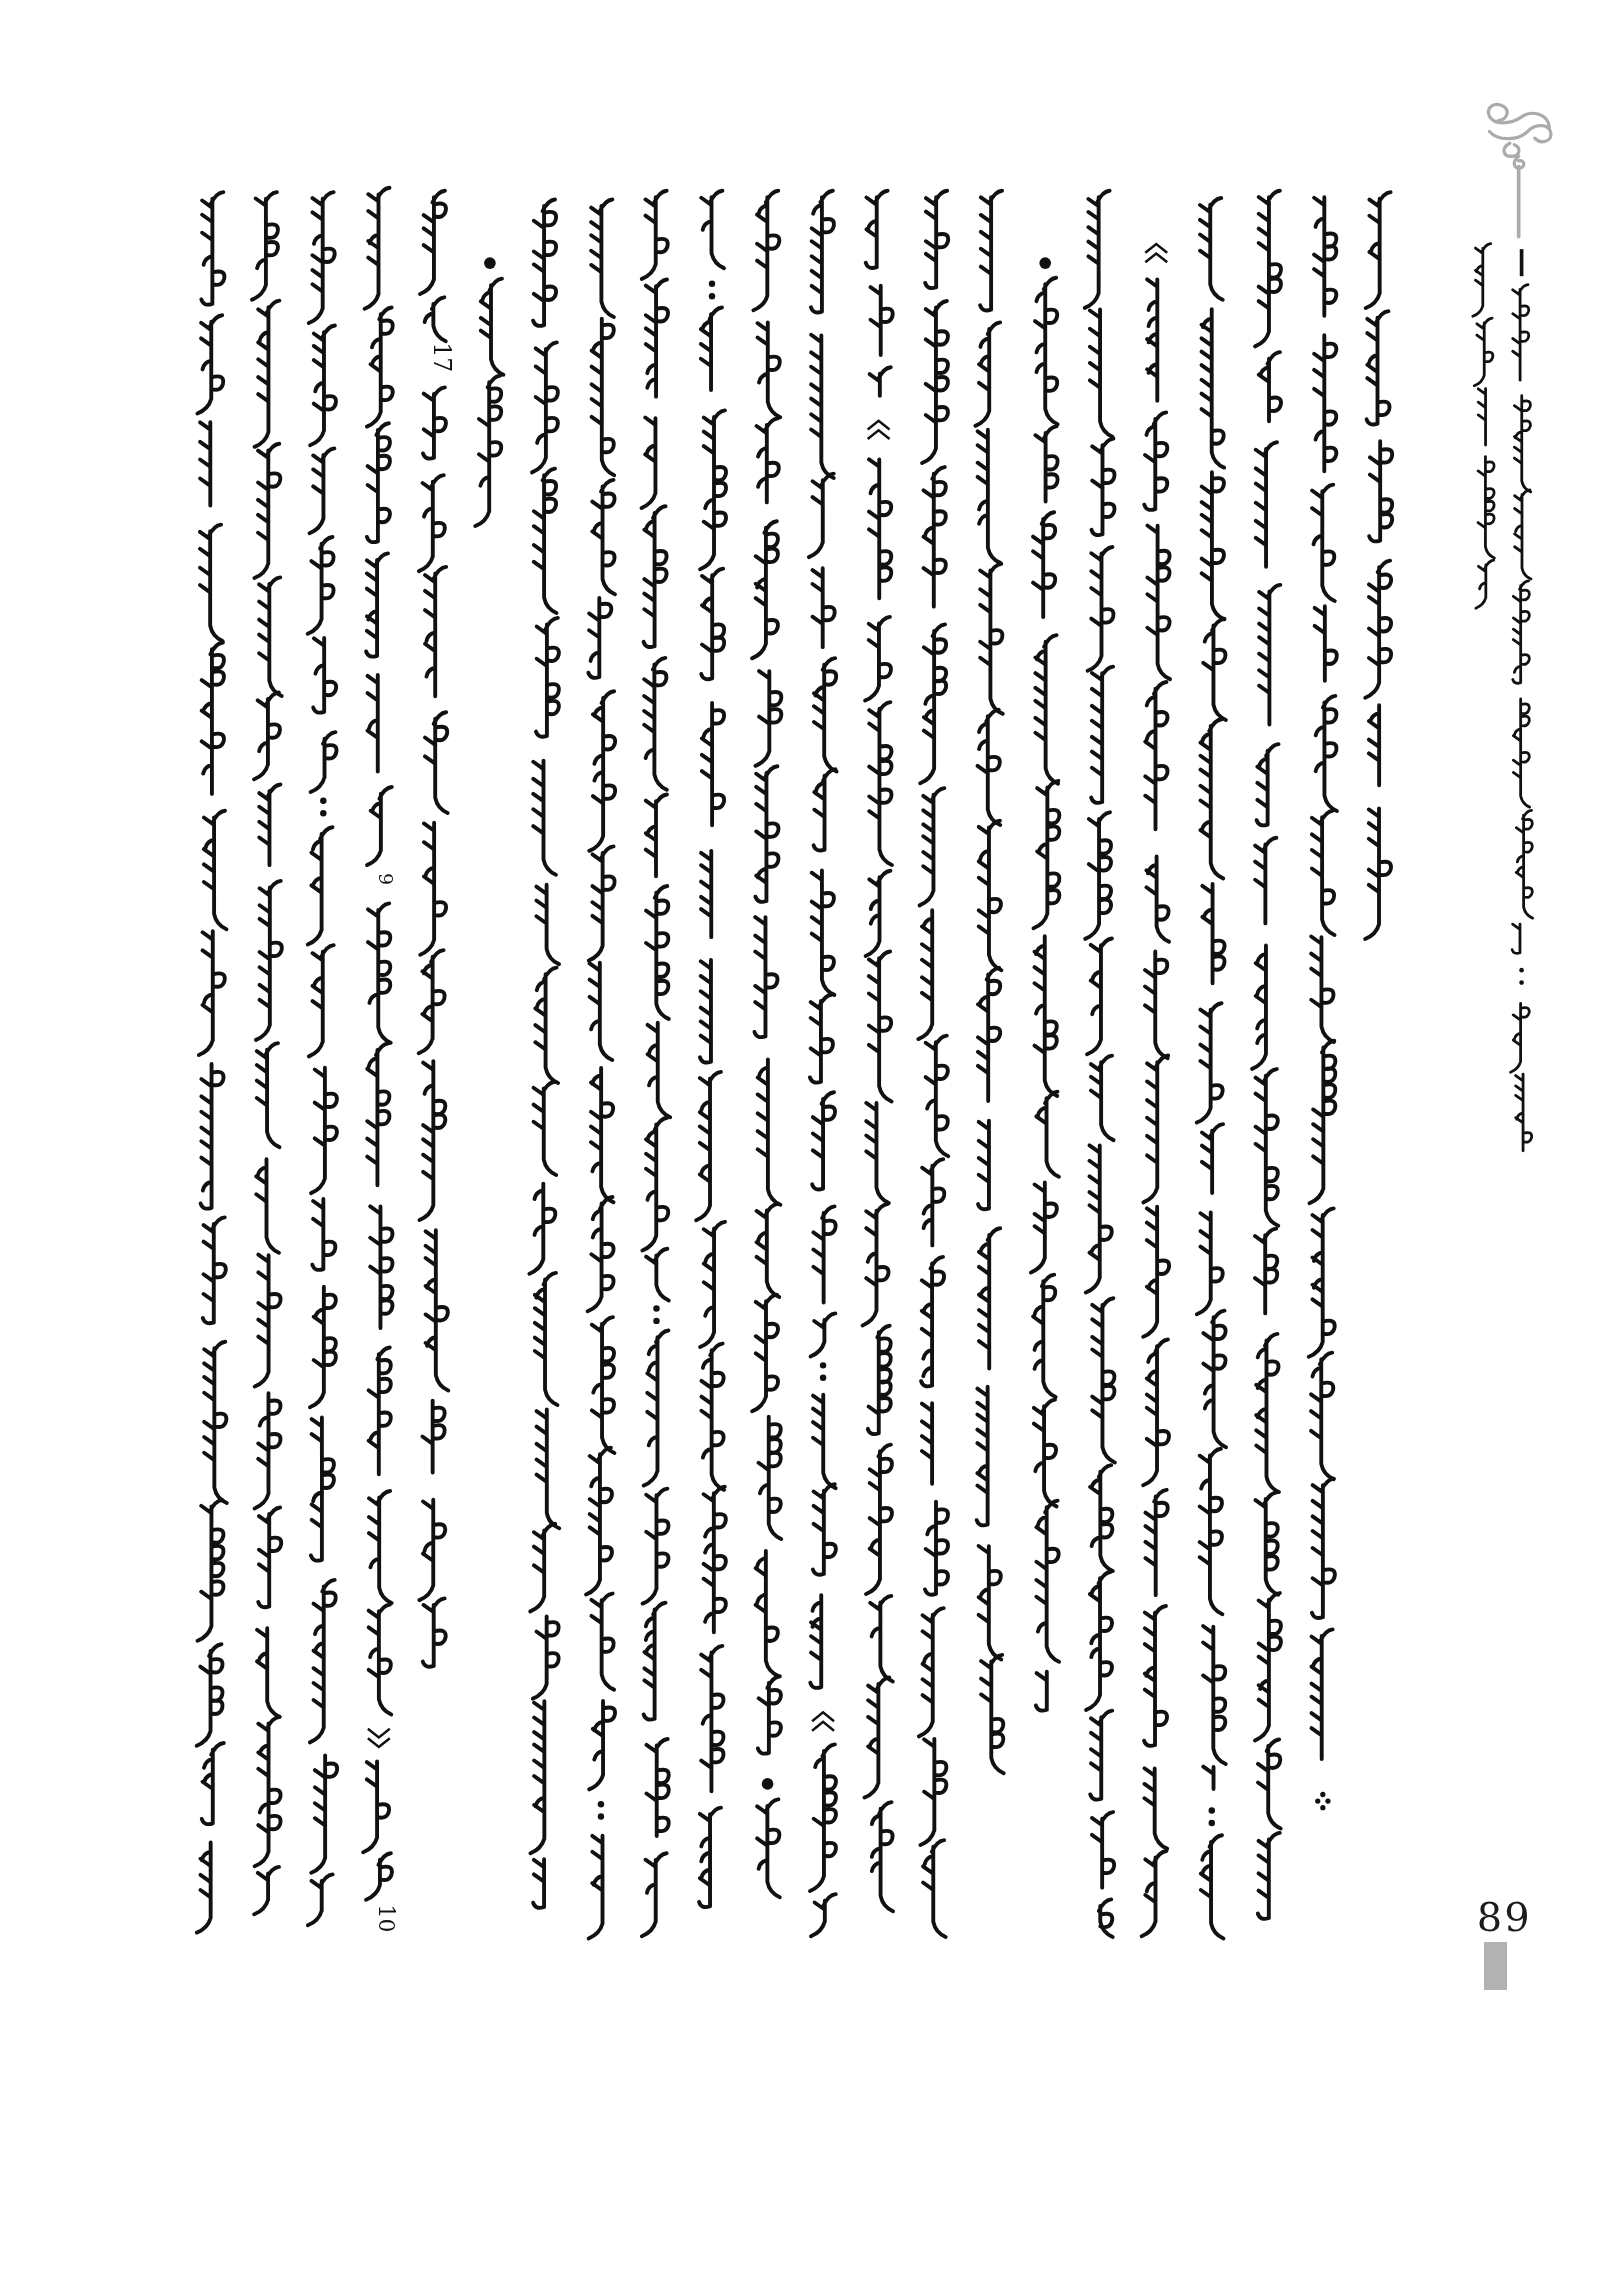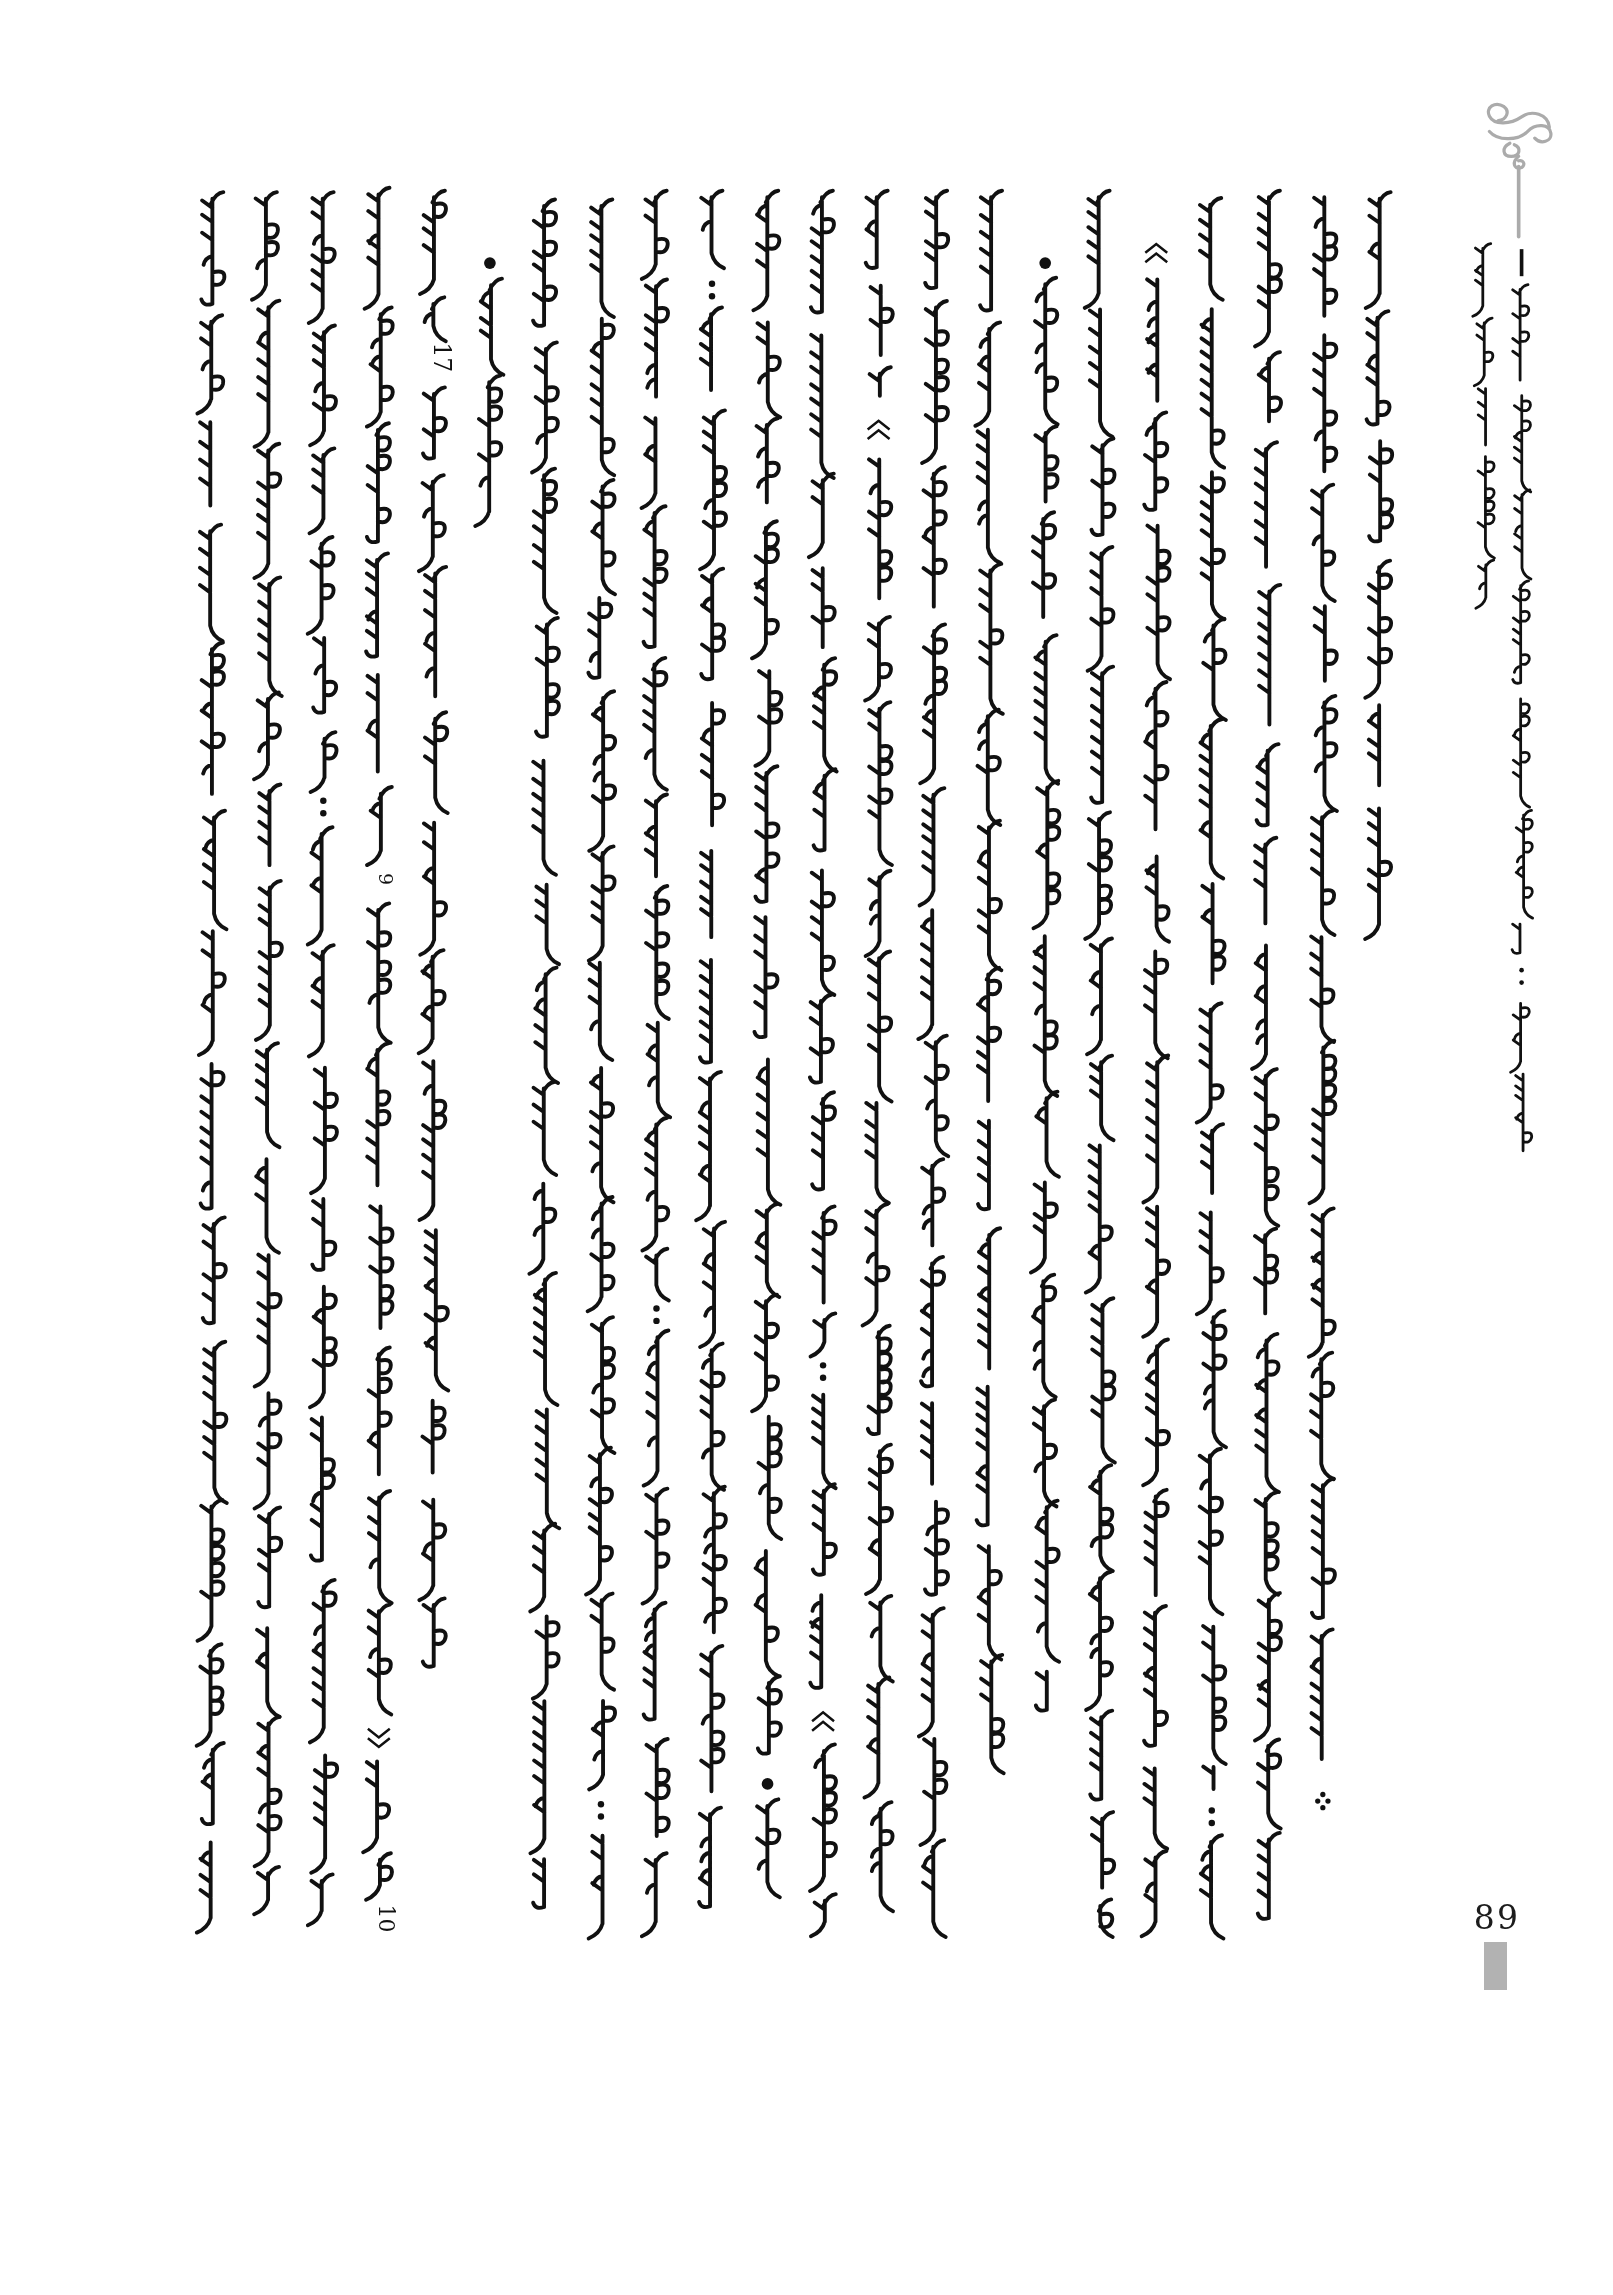--- a/index.html
+++ b/index.html
@@ -7,22 +7,22 @@
     position:relative;
     width:1614px;height:2295px;
     background:#ffffff;
     overflow:hidden;
     font-family:"DejaVu Serif", serif;
   }
   #art{position:absolute;left:0;top:0;}
   .pagenum{
     position:absolute;
     left:1462px;top:1900px;width:70px;height:35px;
-    text-align:center;
-    font-size:33px;line-height:35px;
+    text-align:right;
+    font-size:40px;line-height:35px;
     letter-spacing:2.2px;
     color:#1c1c1c;
     font-family:"DejaVu Serif", serif;
   }
   .edge-tab{
     position:absolute;
     left:1484px;top:1942px;
     width:22.7px;height:48px;
   }
 </style>

